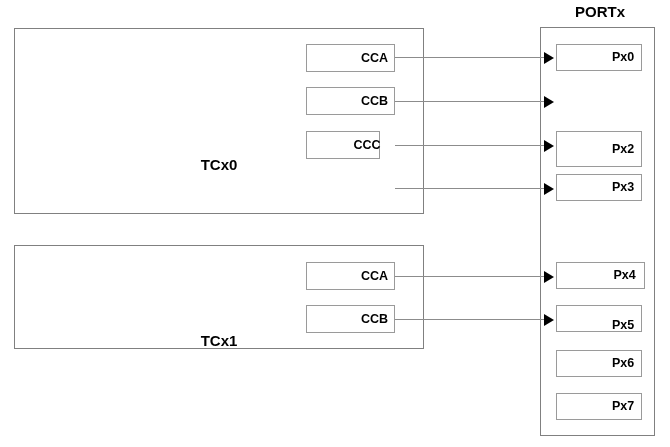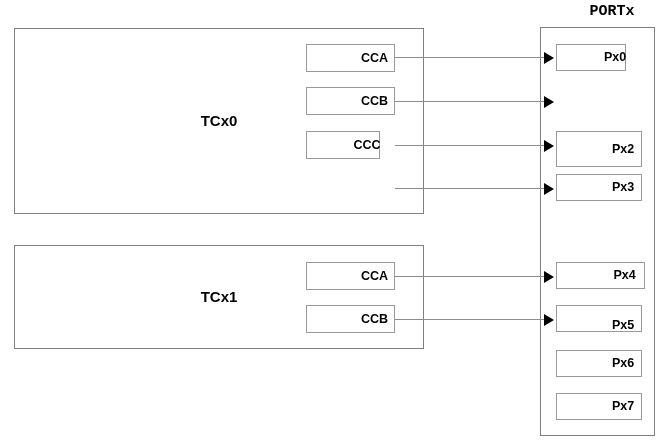--- a/index.html
+++ b/index.html
@@ -26,20 +26,21 @@
     background: #ffffff;
   }
   .module-label {
     position: absolute;
     font-size: 15px;
     font-weight: bold;
     color: #000000;
     text-align: center;
     white-space: nowrap;
     letter-spacing: 0px;
+    margin-top: 44px;
   }
   
   .cell-box {
     position: absolute;
     box-sizing: border-box;
     border: 1px solid #9a9a9a;
     background: #ffffff;
     display: flex;
     align-items: center;
     justify-content: center;
@@ -74,21 +75,21 @@
     font-weight: bold;
     color: #000000;
     white-space: nowrap;
   }
 </style>
 </head>
 <body>
 
 <div id="canvas">
 
-  <div class="port-title" style="left:557px; top:3px; width:110px; text-align:center;font-family:Liberation Mono, monospace;">PORTx</div>
+  <div class="port-title" style="left:545px; top:3px; width:110px; text-align:center;">PORTx</div>
 
   <div class="module-box" style="left:14px; top:28px; width:410px; height:186px;"></div>
   <div class="module-label" style="left:159px; top:112px; width:120px;">TCx0</div>
 
   <div class="cell-box" style="left:306px; top:44px; width:89px; height:28px;">
     <span class="cell-label">CCA</span>
   </div>
   <div class="cell-box" style="left:306px; top:87px; width:89px; height:28px;">
     <span class="cell-label">CCB</span>
   </div>
@@ -101,21 +102,21 @@
 
   <div class="cell-box" style="left:306px; top:262px; width:89px; height:28px;">
     <span class="cell-label">CCA</span>
   </div>
   <div class="cell-box" style="left:306px; top:305px; width:89px; height:28px;">
     <span class="cell-label">CCB</span>
   </div>
 
   <div class="module-box" style="left:540px; top:27px; width:115px; height:409px;"></div>
 
-  <div class="cell-box" style="left:556px; top:44px; width:70px; height:27px;">
+  <div class="cell-box" style="left:556px; top:44px; width:86px; height:27px;">
     <span class="cell-label">Px0</span>
   </div>
   <div class="cell-box" style="left:556px; top:131px; width:86px; height:36px;justify-content:center;">
     <span class="cell-label">Px2</span>
   </div>
   <div class="cell-box" style="left:556px; top:174px; width:86px; height:27px;">
     <span class="cell-label">Px3</span>
   </div>
   <div class="cell-box" style="left:556px; top:262px; width:89px; height:27px;">
     <span class="cell-label">Px4</span>

